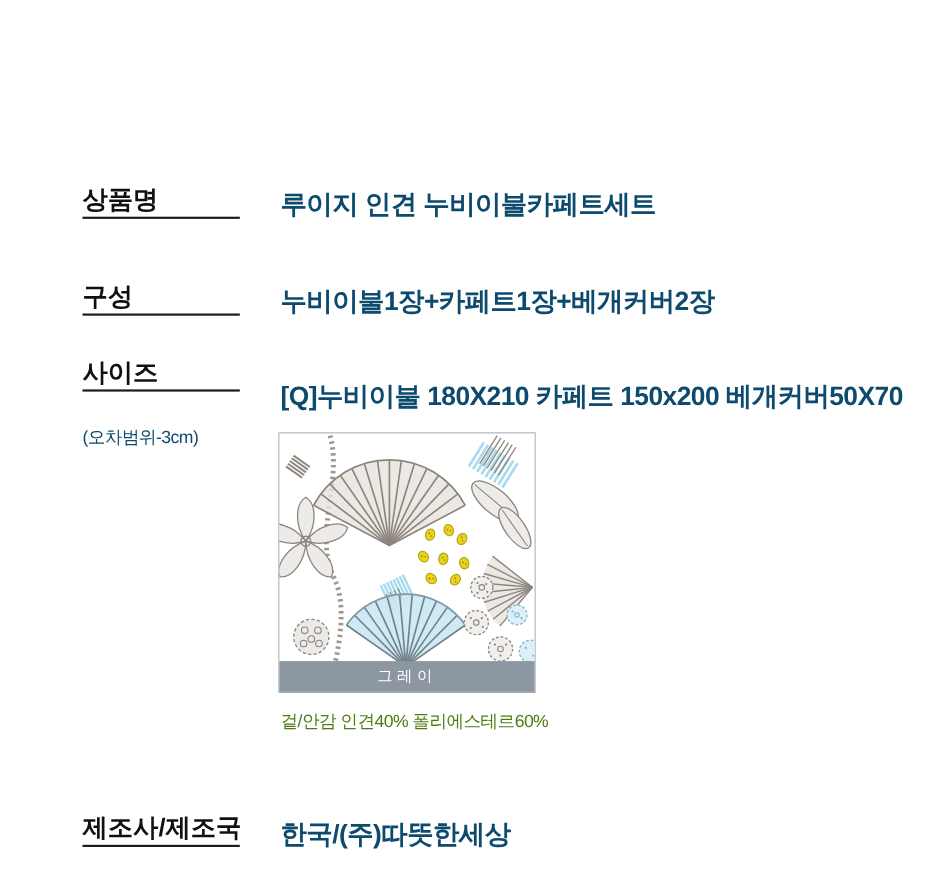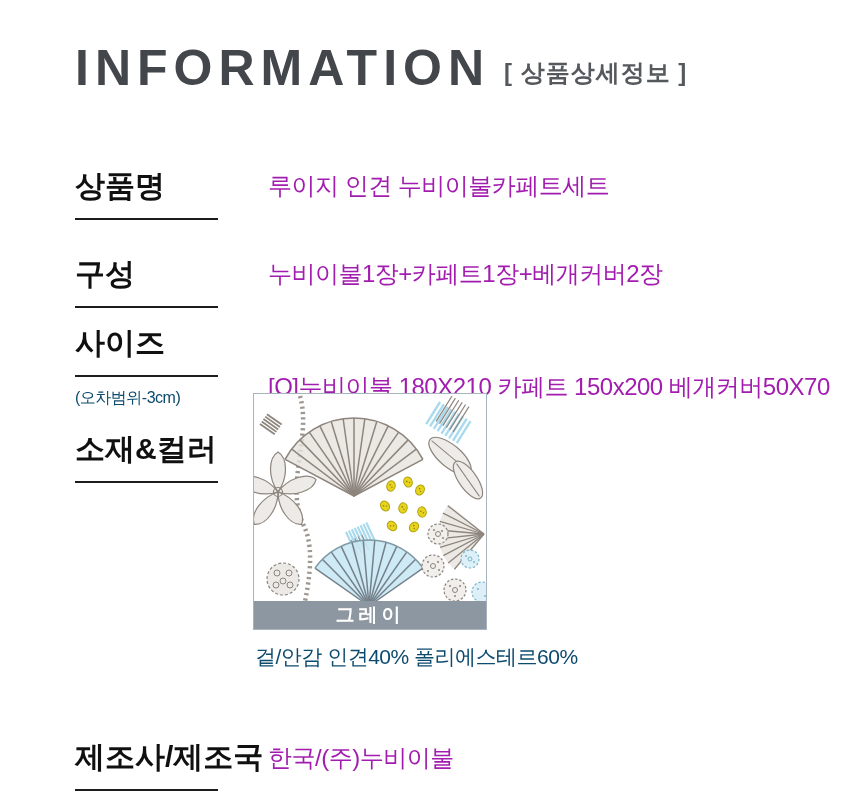--- a/index.html
+++ b/index.html
@@ -17,86 +17,81 @@
     line-height:56px;white-space:nowrap;
   }
   .subtitle{
     font-size:24px;font-weight:600;letter-spacing:1px;color:#55585c;
     margin-left:14px;padding-bottom:7px;white-space:nowrap;
   }
 
   
   .row-label{
     position:absolute;left:75px;width:143px;
-    font-size:30px;font-weight:700;color:#101010;
-    padding-bottom:11px;border-bottom:2.5px solid #1c1c1c;
+    font-size:23px;font-weight:700;color:#101010;
+    padding-bottom:0;border-bottom:2.5px solid #1c1c1c;
     white-space:nowrap;
   }
   .lbl-1{top:166px;}
   .lbl-2{top:254px;}
   .lbl-3{top:323px;}
   .lbl-4{top:429px;}
   .lbl-5{top:737px;text-align:right;}
   .row-note{
     position:absolute;left:75px;top:388px;
     font-size:16px;color:#0c4a6e;letter-spacing:-0.5px;white-space:nowrap;
   }
 
   
   .row-value{
-    position:absolute;left:268px;
-    font-size:24px;font-weight:400;color:#a21caf;
+    position:absolute;left:255px;
+    font-size:24px;font-weight:700;color:#0c4a6e;
     letter-spacing:-0.5px;white-space:nowrap;
   }
   .val-1{top:170px;}
   .val-2{top:258px;}
-  .val-3{top:344px;margin-top:27px;}
+  .val-3{top:344px;}
   .val-5{top:742px;}
 
   
   .swatch{
     position:absolute;left:253px;top:393px;width:232px;height:235px;
     border:1px solid #a7b4bd;box-sizing:content-box;background:#fff;
   }
   .swatch svg{display:block;width:232px;height:235px;}
   .swatch-bar{
     position:absolute;left:0;bottom:0;width:232px;height:28px;
     background:#8c97a1;display:flex;align-items:center;justify-content:center;
   }
   .swatch-bar span{
-    color:#ffffff;font-size:19px;font-weight:700;letter-spacing:4px;
+    color:#ffffff;font-size:14px;font-weight:400;letter-spacing:4px;
   }
 
   .material{
     position:absolute;left:255px;top:641px;
-    font-size:21px;color:#0c4a6e;line-height:31px;letter-spacing:-0.5px;
+    font-size:16px;color:#4d7c0f;line-height:31px;letter-spacing:-0.5px;
     white-space:nowrap;
   }
 </style>
 </head>
 <body>
 
 <div class="page">
 
-  <div class="header">
-    <div class="title">INFORMATION</div>
-    <div class="subtitle">[ 상품상세정보 ]</div>
-  </div>
 
   <div class="row-label lbl-1">상품명</div>
   <div class="row-value val-1">루이지 인견 누비이불카페트세트</div>
 
   <div class="row-label lbl-2">구성</div>
   <div class="row-value val-2">누비이불1장+카페트1장+베개커버2장</div>
 
   <div class="row-label lbl-3">사이즈</div>
   <div class="row-note">(오차범위-3cm)</div>
   <div class="row-value val-3">[Q]누비이불 180X210 카페트 150x200 베개커버50X70</div>
 
-  <div class="row-label lbl-4">소재&amp;컬러</div>
 
   <div class="swatch">
     <svg viewBox="0 0 232 235" aria-hidden="true">
       <defs>
         <line id="fl" x1="0" y1="0" x2="0" y2="-78" stroke="#8d857d" stroke-width="1.5"></line>
         <line id="fls" x1="0" y1="0" x2="0" y2="-46" stroke="#8d857d" stroke-width="1.3"></line>
         <line id="flb" x1="0" y1="0" x2="0" y2="-66" stroke="#74808a" stroke-width="1.5"></line>
         <path id="petal" d="M0,0 C-10,-14 -10,-34 0,-40 C10,-34 10,-14 0,0 Z" fill="#edebe7" stroke="#8d857d" stroke-width="1.2"></path>
       </defs>
 
@@ -307,15 +302,15 @@
     <div class="swatch-bar">
       <span>그레이</span>
     </div>
   </div>
 
   <div class="material">
     <div>겉/안감 인견40% 폴리에스테르60%</div>
   </div>
 
   <div class="row-label lbl-5">제조사/제조국</div>
-  <div class="row-value val-5">한국/(주)누비이불</div>
+  <div class="row-value val-5">한국/(주)따뜻한세상</div>
 
 </div>
 
 </body></html>

